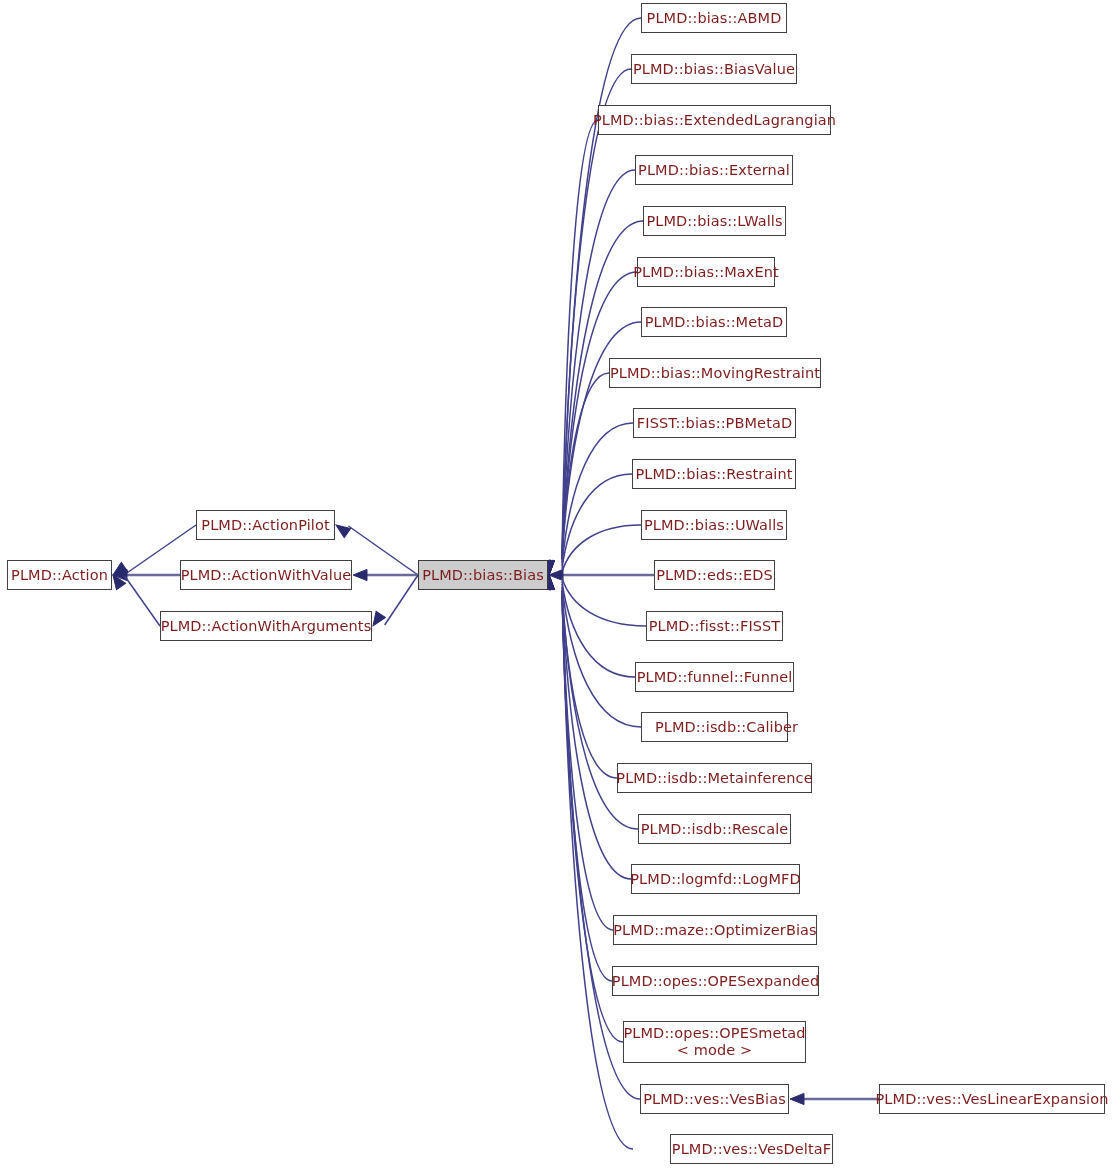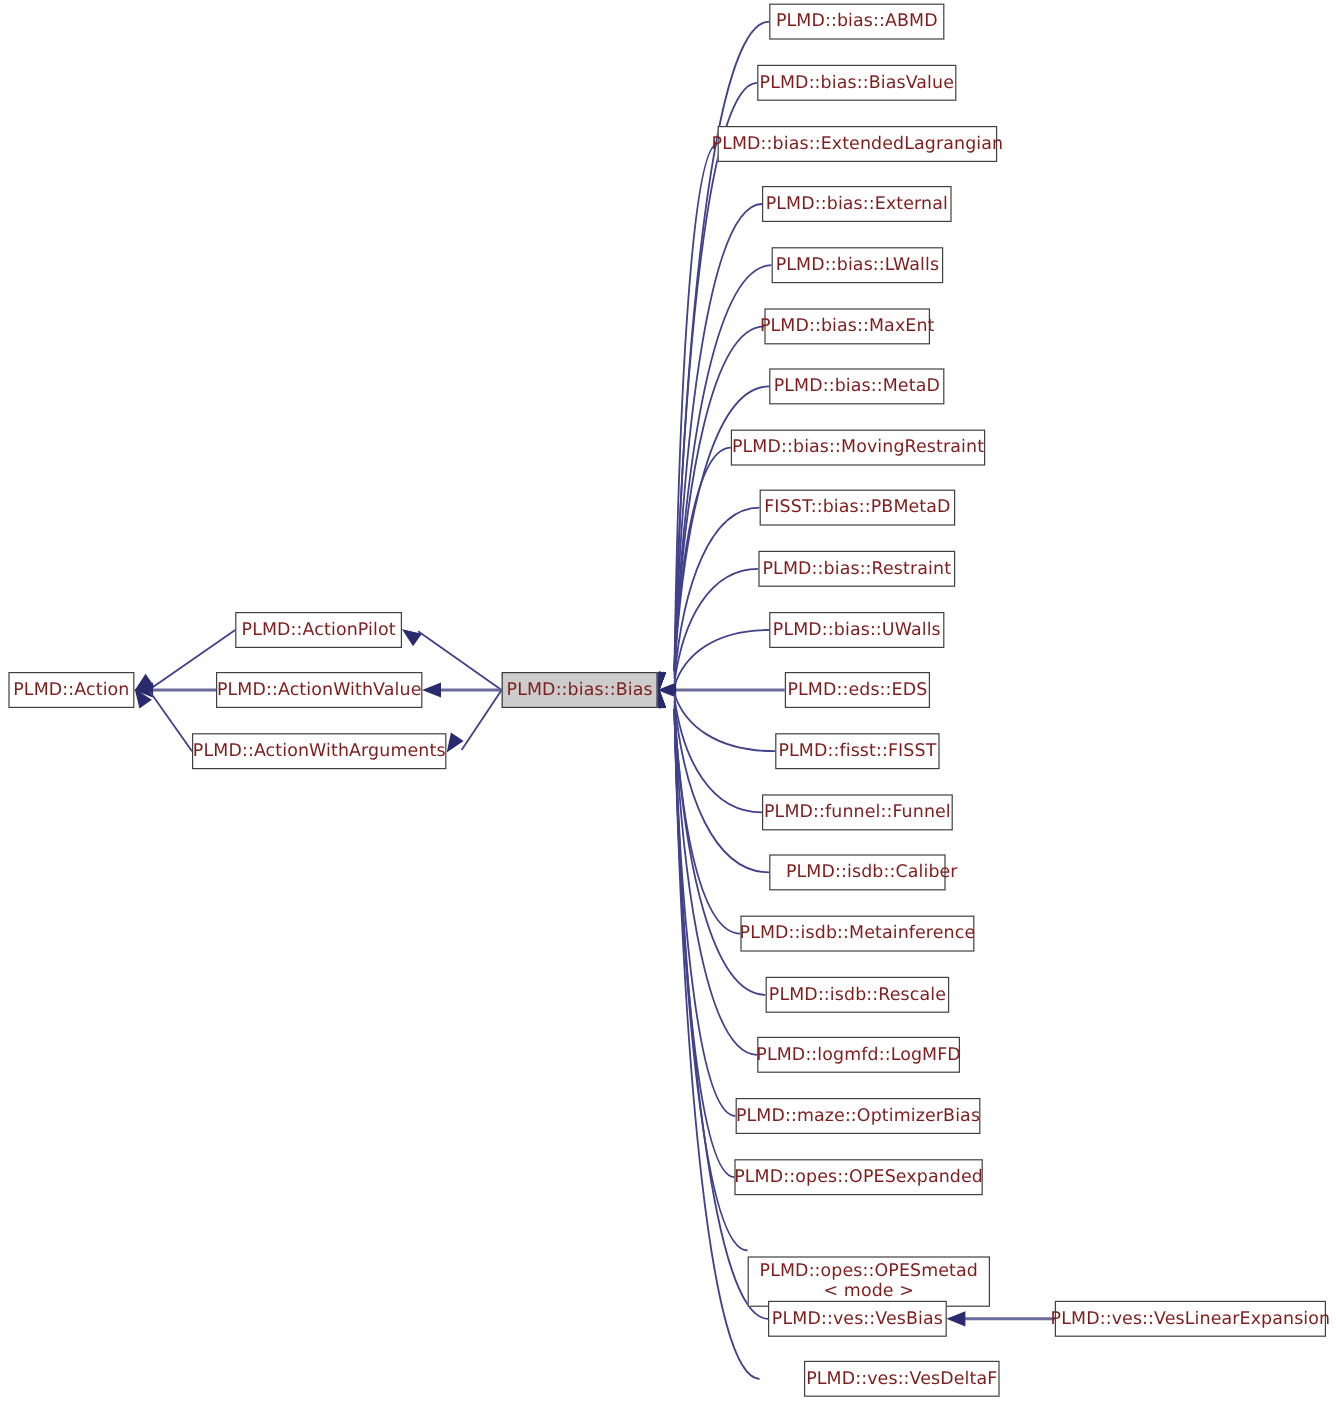--- a/index.html
+++ b/index.html
@@ -128,19 +128,19 @@
       <div class="node" style="left: 641px; top: 510px; width: 146px; height: 30px;">PLMD::bias::UWalls</div>
       <div class="node" style="left: 654px; top: 560px; width: 121px; height: 30px;">PLMD::eds::EDS</div>
       <div class="node" style="left: 646px; top: 611px; width: 137px; height: 30px;">PLMD::fisst::FISST</div>
       <div class="node" style="left: 635px; top: 662px; width: 159px; height: 30px;">PLMD::funnel::Funnel</div>
       <div class="node" style="left: 641px; top: 712px; width: 147px; height: 30px; padding-left: 24px;">PLMD::isdb::Caliber</div>
       <div class="node" style="left: 617px; top: 763px; width: 195px; height: 30px;">PLMD::isdb::Metainference</div>
       <div class="node" style="left: 638px; top: 814px; width: 153px; height: 30px;">PLMD::isdb::Rescale</div>
       <div class="node" style="left: 631px; top: 864px; width: 169px; height: 30px;">PLMD::logmfd::LogMFD</div>
       <div class="node" style="left: 613px; top: 915px; width: 204px; height: 30px;">PLMD::maze::OptimizerBias</div>
       <div class="node" style="left: 612px; top: 966px; width: 207px; height: 30px;">PLMD::opes::OPESexpanded</div>
-      <div class="node" style="left: 623px; top: 1021px; width: 202px; height: 42px; margin-top: 26px;">PLMD::opes::OPESmetad
+      <div class="node" style="left: 623px; top: 1021px; width: 183px; height: 42px;">PLMD::opes::OPESmetad
 &lt; mode &gt;</div>
       <div class="node" style="left: 640px; top: 1084px; width: 149px; height: 30px;">PLMD::ves::VesBias</div>
       <div class="node" style="left: 633px; top: 1134px; width: 163px; height: 30px; margin-left: 37px;">PLMD::ves::VesDeltaF</div>
       <div class="node" style="left: 879px; top: 1084px; width: 226px; height: 30px;">PLMD::ves::VesLinearExpansion</div>
     </div>
 </div>
 
 </body></html>

